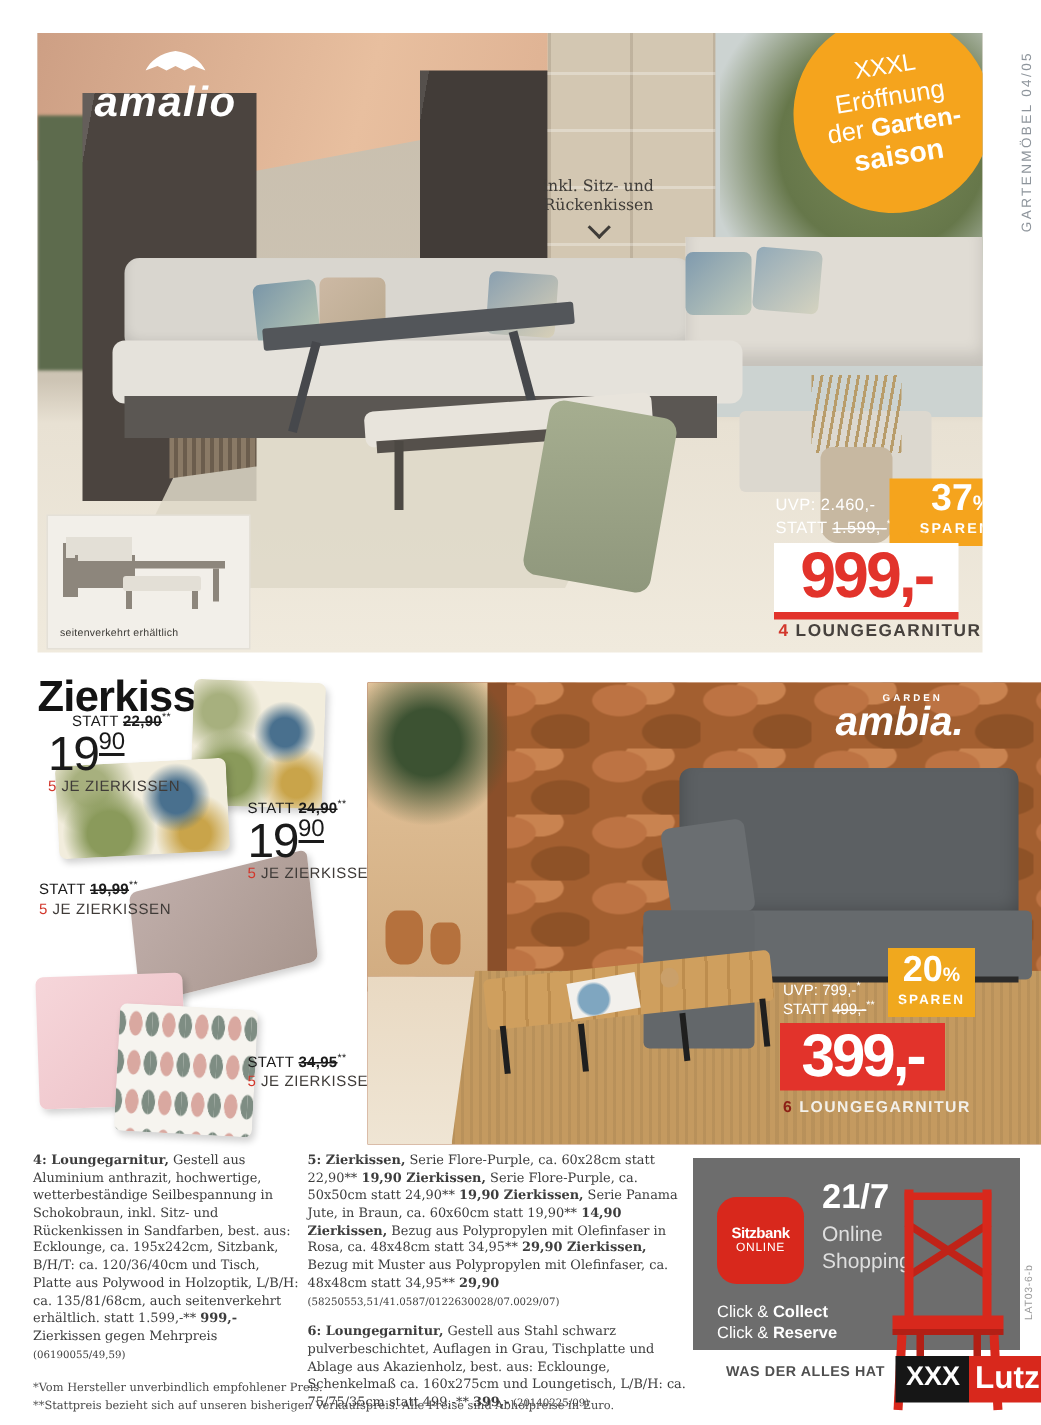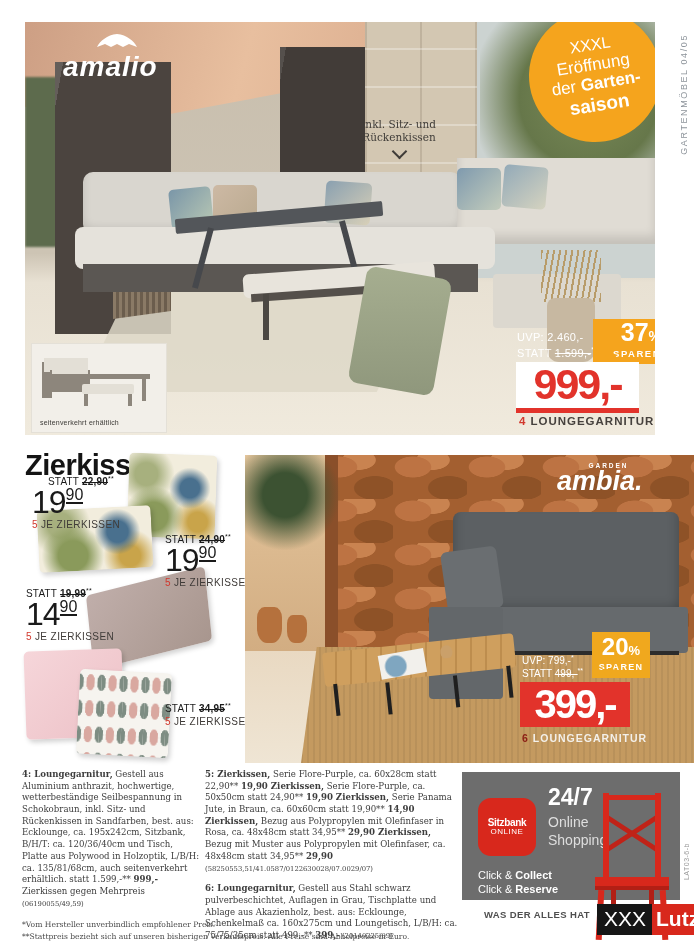--- a/index.html
+++ b/index.html
@@ -202,21 +202,21 @@
   .c-seat{left:-2px;top:84px;width:74px;height:9px;}
   .c-seatf{left:-2px;top:93px;width:74px;height:4px;background:#b21f15!important;}
   .c-legFL{left:0;top:97px;width:6px;height:50px;transform:rotate(3deg);}
   .c-legFR{left:64px;top:97px;width:6px;height:50px;transform:rotate(-3deg);}
   .c-legBL{left:14px;top:95px;width:5px;height:40px;background:#b21f15!important;}
   .c-legBR{left:52px;top:95px;width:5px;height:40px;background:#b21f15!important;}
 
   .tagline{position:absolute;left:452px;top:909px;width:138px;text-align:right;line-height:1.3;}
   .tagline .t1{font-size:9.5px;font-weight:bold;color:#4f4f4f;letter-spacing:.4px;}
   .logo{position:absolute;left:597px;top:904px;display:flex;align-items:stretch;}
-  .logo .xxx{background:#161616;color:#fff;font-size:21px;font-weight:normal;letter-spacing:0;padding:3px 6px 2px 7px;}
+  .logo .xxx{background:#161616;color:#fff;font-size:18px;font-weight:bold;letter-spacing:0;padding:3px 6px 2px 7px;}
   .logo .lutz{background:#d8281c;color:#fff;font-size:21px;font-weight:bold;padding:3px 5px 4px 4px;}
   .notes{position:absolute;left:22px;top:919px;font-size:7.6px;color:#4a4a4a;font-family:"DejaVu Serif",serif;line-height:1.55;}
 </style>
 </head>
 <body>
 
 <div class="page">
 
   <div class="side-top">GARTENMÖBEL 04/05</div>
   <div class="side-bottom">LAT03-6-b</div>
@@ -313,21 +313,20 @@
     <div class="bigp"><span>19</span><span class="dec">90</span></div>
     <div class="qty"><span class="no">5</span><span>JE ZIERKISSEN</span></div>
   </div>
   <div class="offer o2">
     <div class="statt"><span>STATT </span><s>24,90</s><span class="stars">**</span></div>
     <div class="bigp"><span>19</span><span class="dec">90</span></div>
     <div class="qty"><span class="no">5</span><span>JE ZIERKISSEN</span></div>
   </div>
   <div class="offer o3">
     <div class="statt"><span>STATT </span><s>19,99</s><span class="stars">**</span></div>
-    <div class="bigp"><span>14</span><span class="dec">90</span></div>
     <div class="qty"><span class="no">5</span><span>JE ZIERKISSEN</span></div>
   </div>
   <div class="offer o4">
     <div class="statt"><span>STATT </span><s>34,95</s><span class="stars">**</span></div>
     <div class="qty"><span class="no">5</span><span>JE ZIERKISSEN</span></div>
   </div>
 
   <div class="ambia">
     <div class="stones"></div>
     <div class="arch"></div>
@@ -374,21 +373,21 @@
   <div class="desc desc2">
     <p><span class="b">5: Zierkissen,</span><span> Serie Flore-Purple, ca. 60x28cm statt 22,90** </span><span class="b">19,90 Zierkissen,</span><span> Serie Flore-Purple, ca. 50x50cm statt 24,90** </span><span class="b">19,90 Zierkissen,</span><span> Serie Panama Jute, in Braun, ca. 60x60cm statt 19,90** </span><span class="b">14,90 Zierkissen,</span><span> Bezug aus Polypropylen mit Olefinfaser in Rosa, ca. 48x48cm statt 34,95** </span><span class="b">29,90 Zierkissen,</span><span> Bezug mit Muster aus Polypropylen mit Olefinfaser, ca. 48x48cm statt 34,95** </span><span class="b">29,90</span><span class="tiny"> (58250553,51/41.0587/0122630028/07.0029/07)</span></p>
     <p><span class="b">6: Loungegarnitur,</span><span> Gestell aus Stahl schwarz pulverbeschichtet, Auflagen in Grau, Tischplatte und Ablage aus Akazienholz, best. aus: Ecklounge, Schenkelmaß ca. 160x275cm und Loungetisch, L/B/H: ca. 75/75/35cm statt 499,-** </span><span class="b">399,-</span><span class="tiny"> (20140225/09)</span></p>
   </div>
 
   <div class="online">
     <div class="app">
       <span class="a1">Sitzbank</span>
       <span class="a2">ONLINE</span>
     </div>
-    <div class="big247">24/7</div>
+    <div class="big247">21/7</div>
     <div class="online-sub">
       <div>Online</div>
       <div>Shopping</div>
     </div>
     <div class="click">
       <div><span>Click &amp; </span><span class="b">Collect</span></div>
       <div><span>Click &amp; </span><span class="b">Reserve</span></div>
     </div>
   </div>
 

